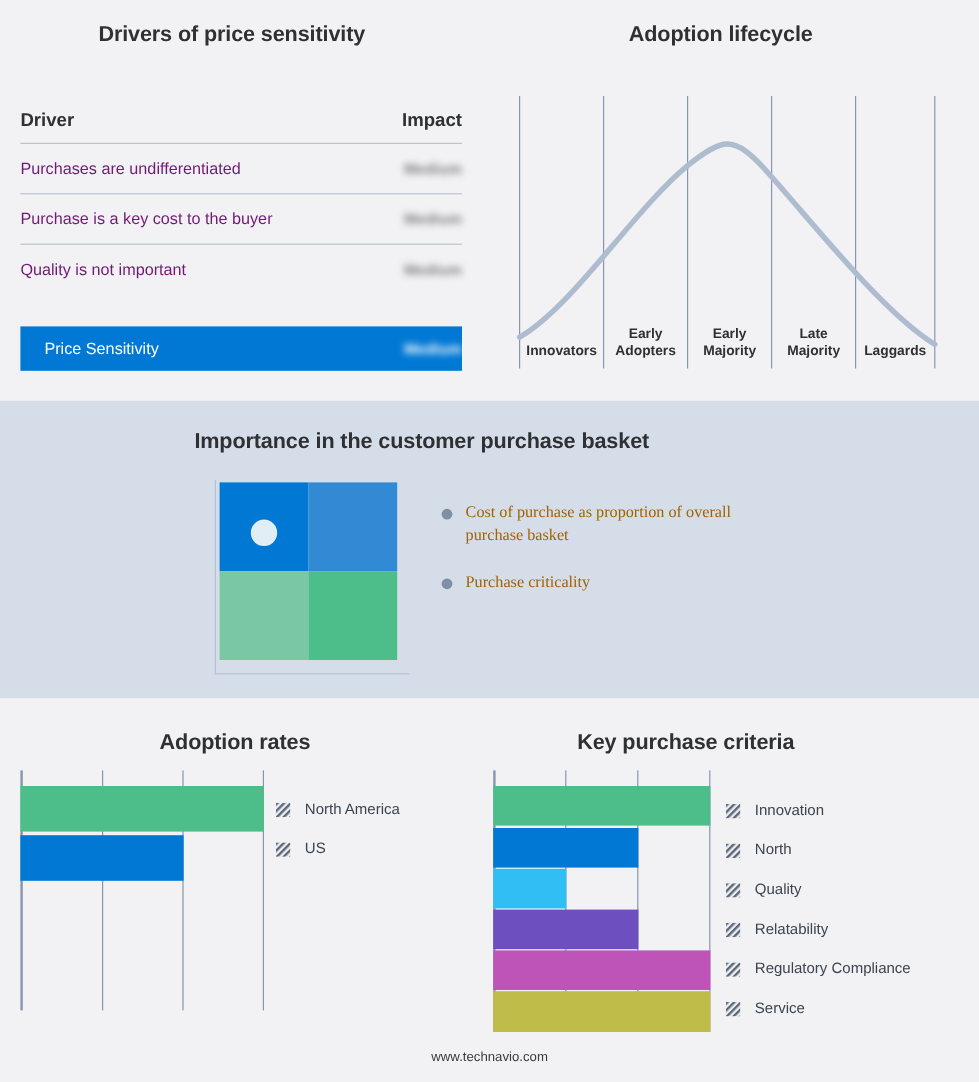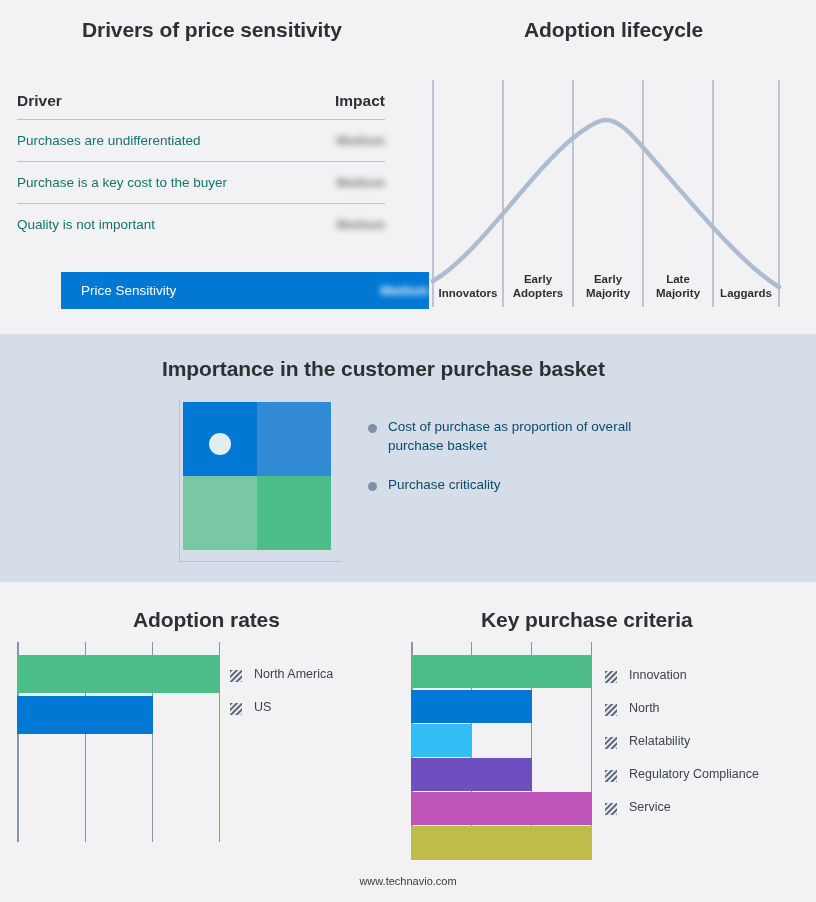--- a/index.html
+++ b/index.html
@@ -14,50 +14,50 @@
   .page{position:relative;width:816px;height:902px;}
 
   
   .band-top{position:absolute;left:0;top:0;width:816px;height:334px;background:#f2f2f4;}
   .band-mid{position:absolute;left:0;top:334px;width:816px;height:248px;background:#d5dde8;}
   .band-bot{position:absolute;left:0;top:582px;width:816px;height:320px;background:#f2f2f4;}
 
   
   .sec-title{
     position:absolute;
-    font-size:21px;font-weight:bold;color:#2f3033;
+    font-size:18px;font-weight:bold;color:#2f3033;
     letter-spacing:-0.1px;
     white-space:nowrap;
   }
 
   
   .drv-table{position:absolute;left:17px;top:92px;width:368px;}
   .drv-head{
     display:flex;align-items:flex-end;justify-content:space-between;
     padding:0 0 9px 0;
     border-bottom:1px solid #b9c3d1;
   }
   .drv-head .h{font-size:15.5px;font-weight:bold;color:#2f3033;}
   .drv-row{
     display:flex;align-items:center;justify-content:space-between;
     height:41px;
     border-bottom:1px solid #b9c3d1;
   }
-  .drv-row .d{font-size:13.5px;color:#0f766e;}
+  .drv-row .d{font-size:13.5px;color:#701a75;}
   .blur-val{
     font-size:12.5px;color:#7a7a7a;font-weight:bold;
     filter:blur(3.2px);
     letter-spacing:0.2px;
     -webkit-user-select:none;user-select:none;
   }
   .drv-hilite{
     position:absolute;left:17px;top:272px;width:368px;height:37px;
     background:#0078d4;
     display:flex;align-items:center;justify-content:space-between;
-    box-sizing:border-box;padding:0 0 0 20px;margin-left:44px;
+    box-sizing:border-box;padding:0 0 0 20px;
   }
   .drv-hilite .d{font-size:13.5px;color:#ffffff;}
   .blur-val-w{
     font-size:12.5px;color:#ffffff;font-weight:bold;
     filter:blur(3.2px);letter-spacing:0.2px;
     -webkit-user-select:none;user-select:none;
     margin-right:0px;
   }
 
   
@@ -76,21 +76,21 @@
   .q-tl{left:0;top:0;background:#0078d4;}
   .q-tr{left:74px;top:0;background:#3289d4;}
   .q-bl{left:0;top:74px;background:#7ac8a3;}
   .q-br{left:74px;top:74px;background:#4dbe8a;}
   .q-dot{position:absolute;left:26px;top:31px;width:22px;height:22px;border-radius:50%;background:#e2eef6;}
   .quad-axis-v{position:absolute;left:179px;top:400px;width:1px;height:162px;background:#b6c3d4;}
   .quad-axis-h{position:absolute;left:179px;top:561px;width:162px;height:1px;background:#b6c3d4;}
 
   .mid-legend{position:absolute;left:368px;top:418px;width:290px;}
   .mid-li{position:relative;padding-left:20px;margin-bottom:21px;
-          font-size:13.5px;color:#0c4a6e;line-height:18.5px;}
+          font-size:13.5px;color:#a16207;line-height:18.5px;font-family:Liberation Serif, serif;}
   .mid-li .bullet{
     position:absolute;left:0;top:6px;width:9px;height:9px;border-radius:50%;
     background:#7e8fa6;
   }
 
   
   .bchart{position:absolute;}
   .plot{position:absolute;}
   .gline{position:absolute;width:1px;background:#8795b0;}
   .bar{position:absolute;height:100%;}
@@ -275,20 +275,27 @@
           <svg width="12" height="12" viewBox="0 0 12 12">
               <rect width="12" height="12" fill="url(#h1)"></rect>
             </svg></span>
         <span class="leg-text">North</span>
       </div>
       <div class="leg-item">
         <span class="leg-swatch">
           <svg width="12" height="12" viewBox="0 0 12 12">
               <rect width="12" height="12" fill="url(#h1)"></rect>
             </svg></span>
+        <span class="leg-text">Quality</span>
+      </div>
+      <div class="leg-item">
+        <span class="leg-swatch">
+          <svg width="12" height="12" viewBox="0 0 12 12">
+              <rect width="12" height="12" fill="url(#h1)"></rect>
+            </svg></span>
         <span class="leg-text">Relatability</span>
       </div>
       <div class="leg-item">
         <span class="leg-swatch">
           <svg width="12" height="12" viewBox="0 0 12 12">
               <rect width="12" height="12" fill="url(#h1)"></rect>
             </svg></span>
         <span class="leg-text">Regulatory Compliance</span>
       </div>
       <div class="leg-item">

